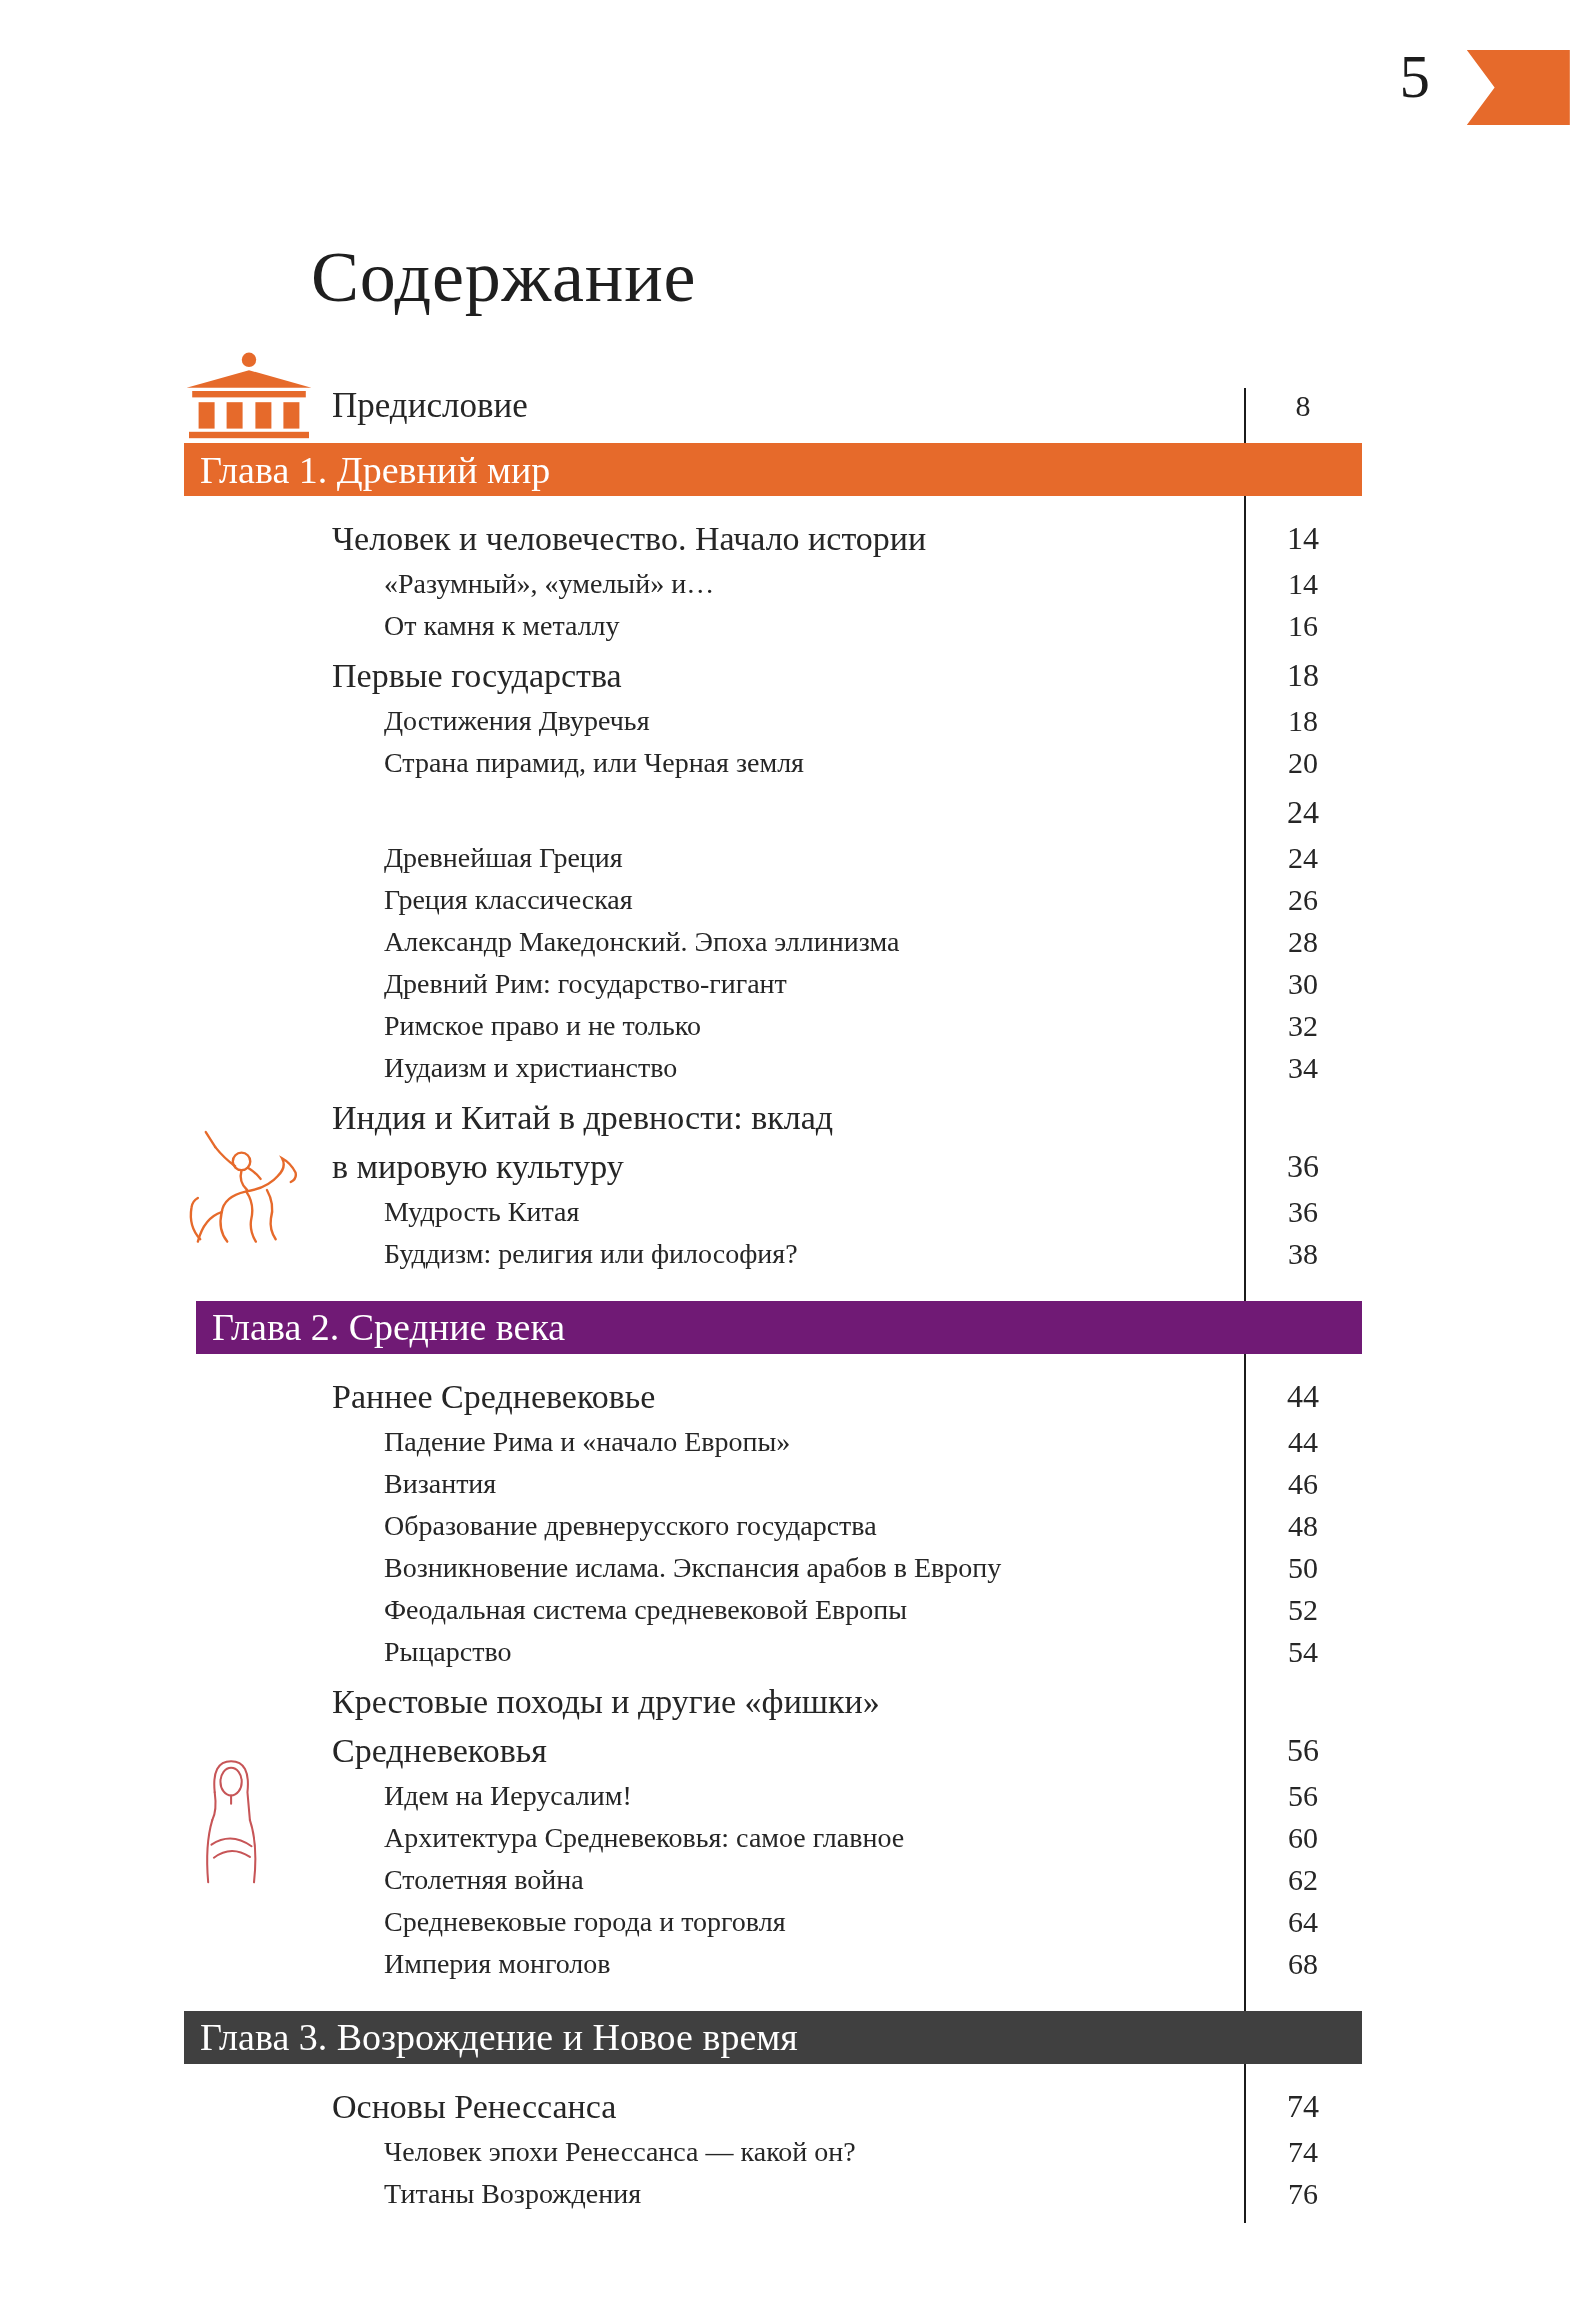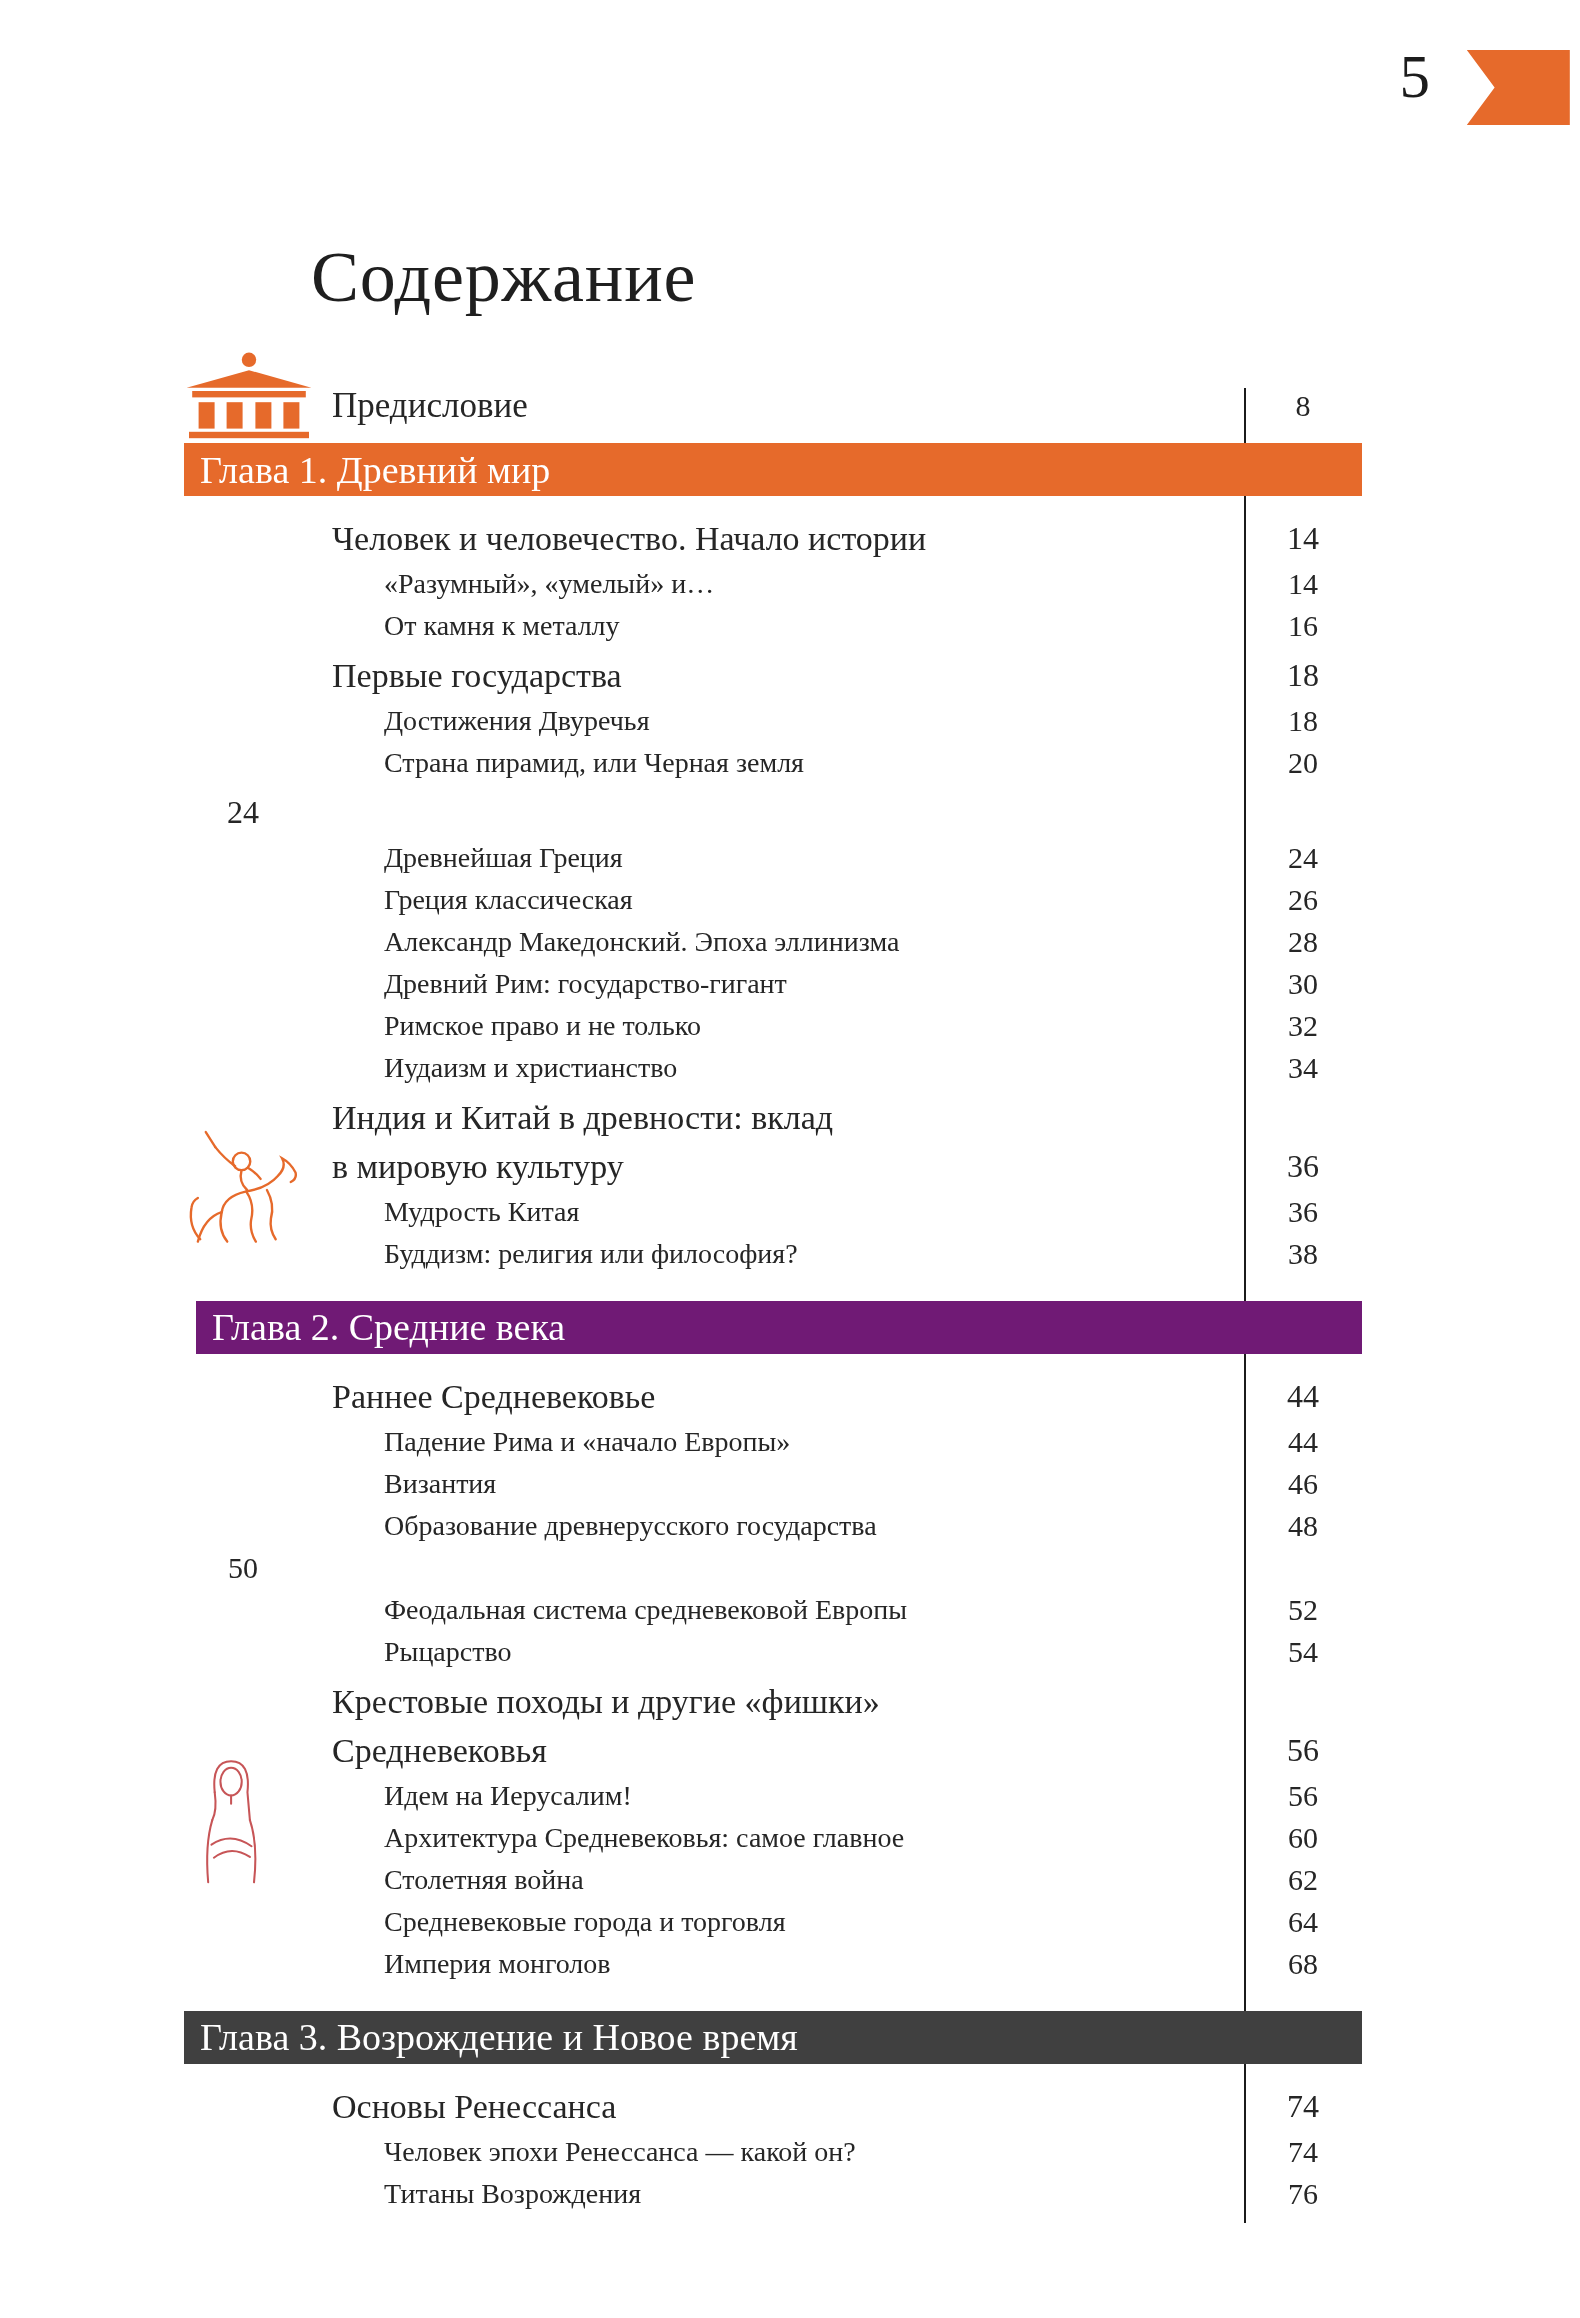--- a/index.html
+++ b/index.html
@@ -33,21 +33,21 @@
   }
 
   
   .toc{
     position:absolute;left:184px;top:377px;width:1178px;
   }
   .rule{
     position:absolute;left:1060px;top:11.2px;bottom:9.6px;width:2.4px;
     background:#1b1b1b;z-index:0;
   }
-  .row{display:flex;align-items:flex-end;}
+  .row{display:flex;align-items:flex-end;justify-content:flex-end;}
   .row .label{flex:1;padding-right:24px;white-space:pre-line;}
   .row .pagenum{width:118px;text-align:center;}
 
   .preface-row{min-height:58px;align-items:center;}
   .preface-row .label{font-size:35px;padding-left:148px;}
   .preface-row .pagenum{font-size:34px;}
 
   .banner{
     position:relative;z-index:2;
     height:53px;margin-top:8px;
@@ -217,20 +217,21 @@
             </div>
             <div class="row level2">
               <div class="label">Византия</div>
               <div class="pagenum">46</div>
             </div>
             <div class="row level2">
               <div class="label">Образование древнерусского государства</div>
               <div class="pagenum">48</div>
             </div>
             <div class="row level2">
+              <div class="label">Возникновение ислама. Экспансия арабов в Европу</div>
               <div class="pagenum">50</div>
             </div>
             <div class="row level2">
               <div class="label">Феодальная система средневековой Европы</div>
               <div class="pagenum">52</div>
             </div>
             <div class="row level2">
               <div class="label">Рыцарство</div>
               <div class="pagenum">54</div>
             </div>

